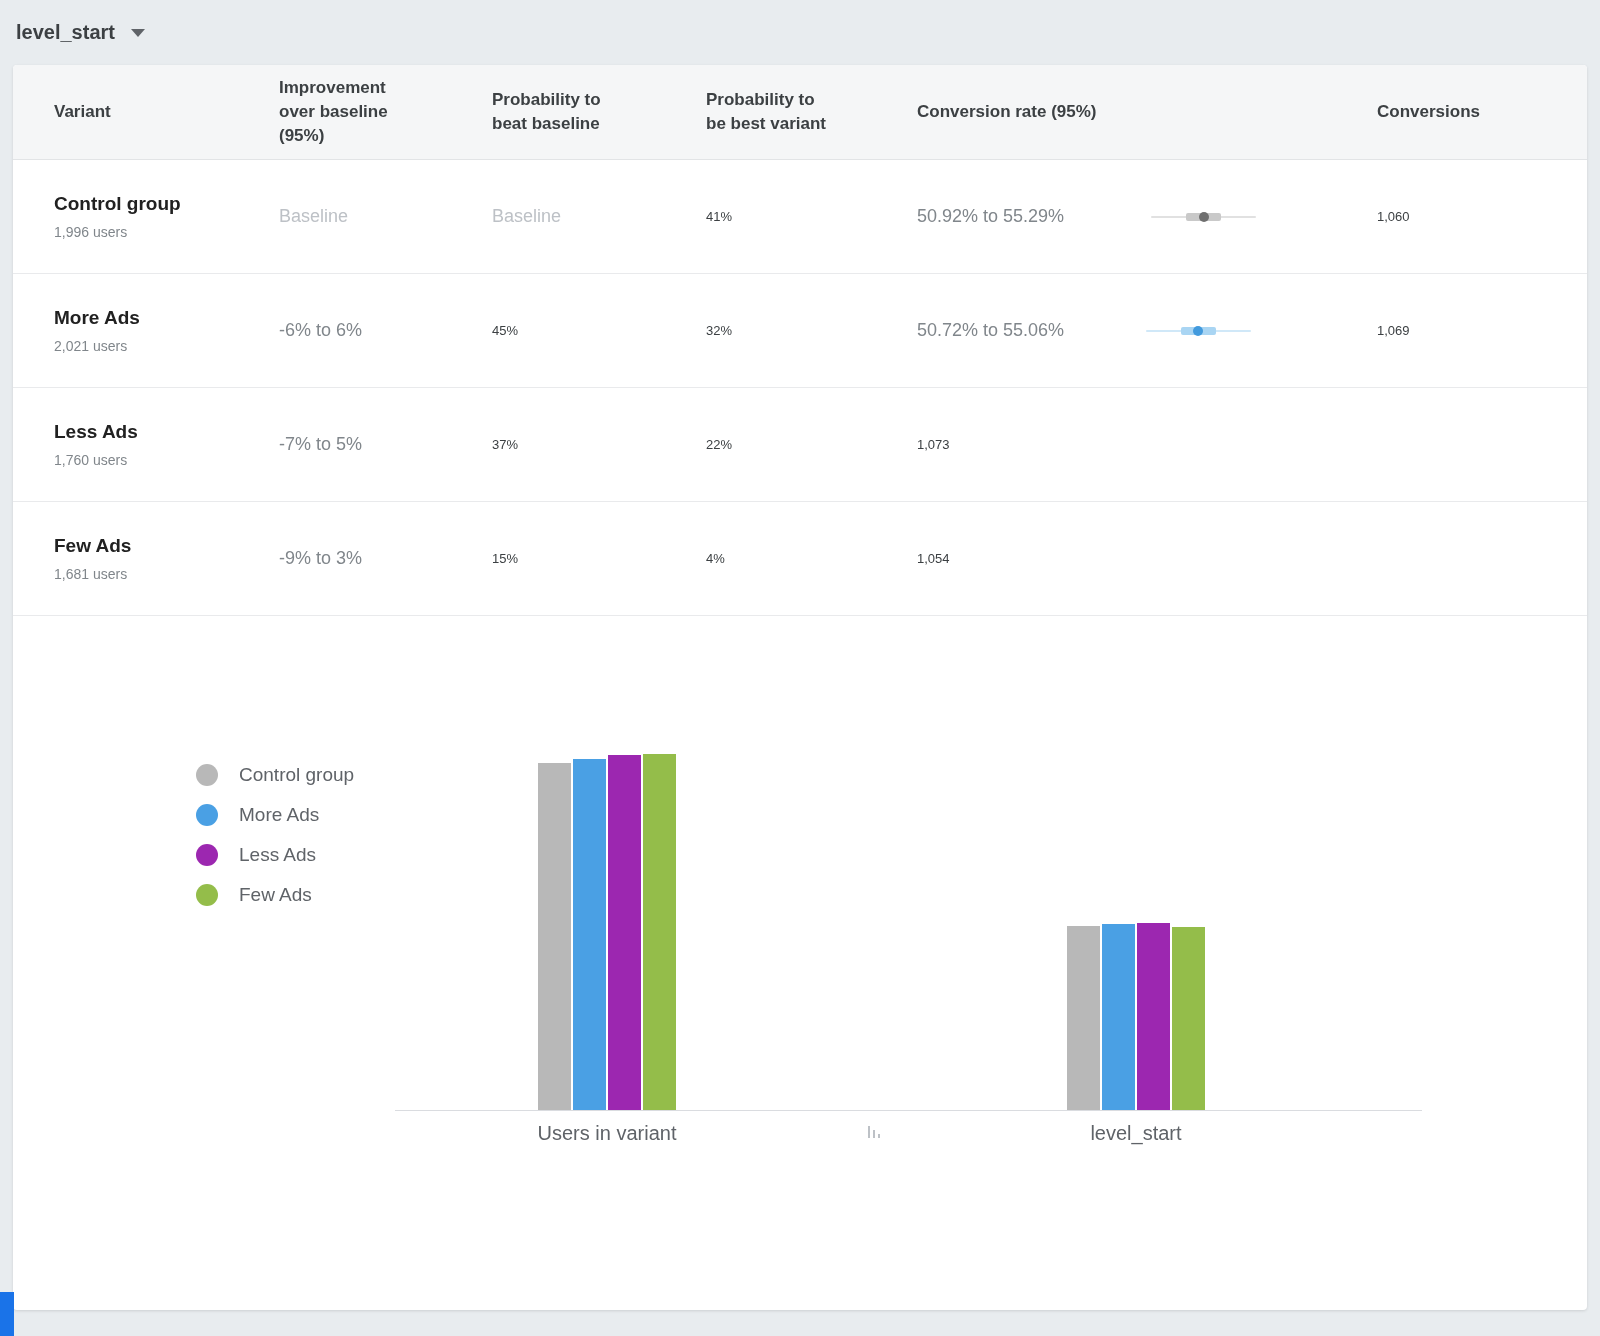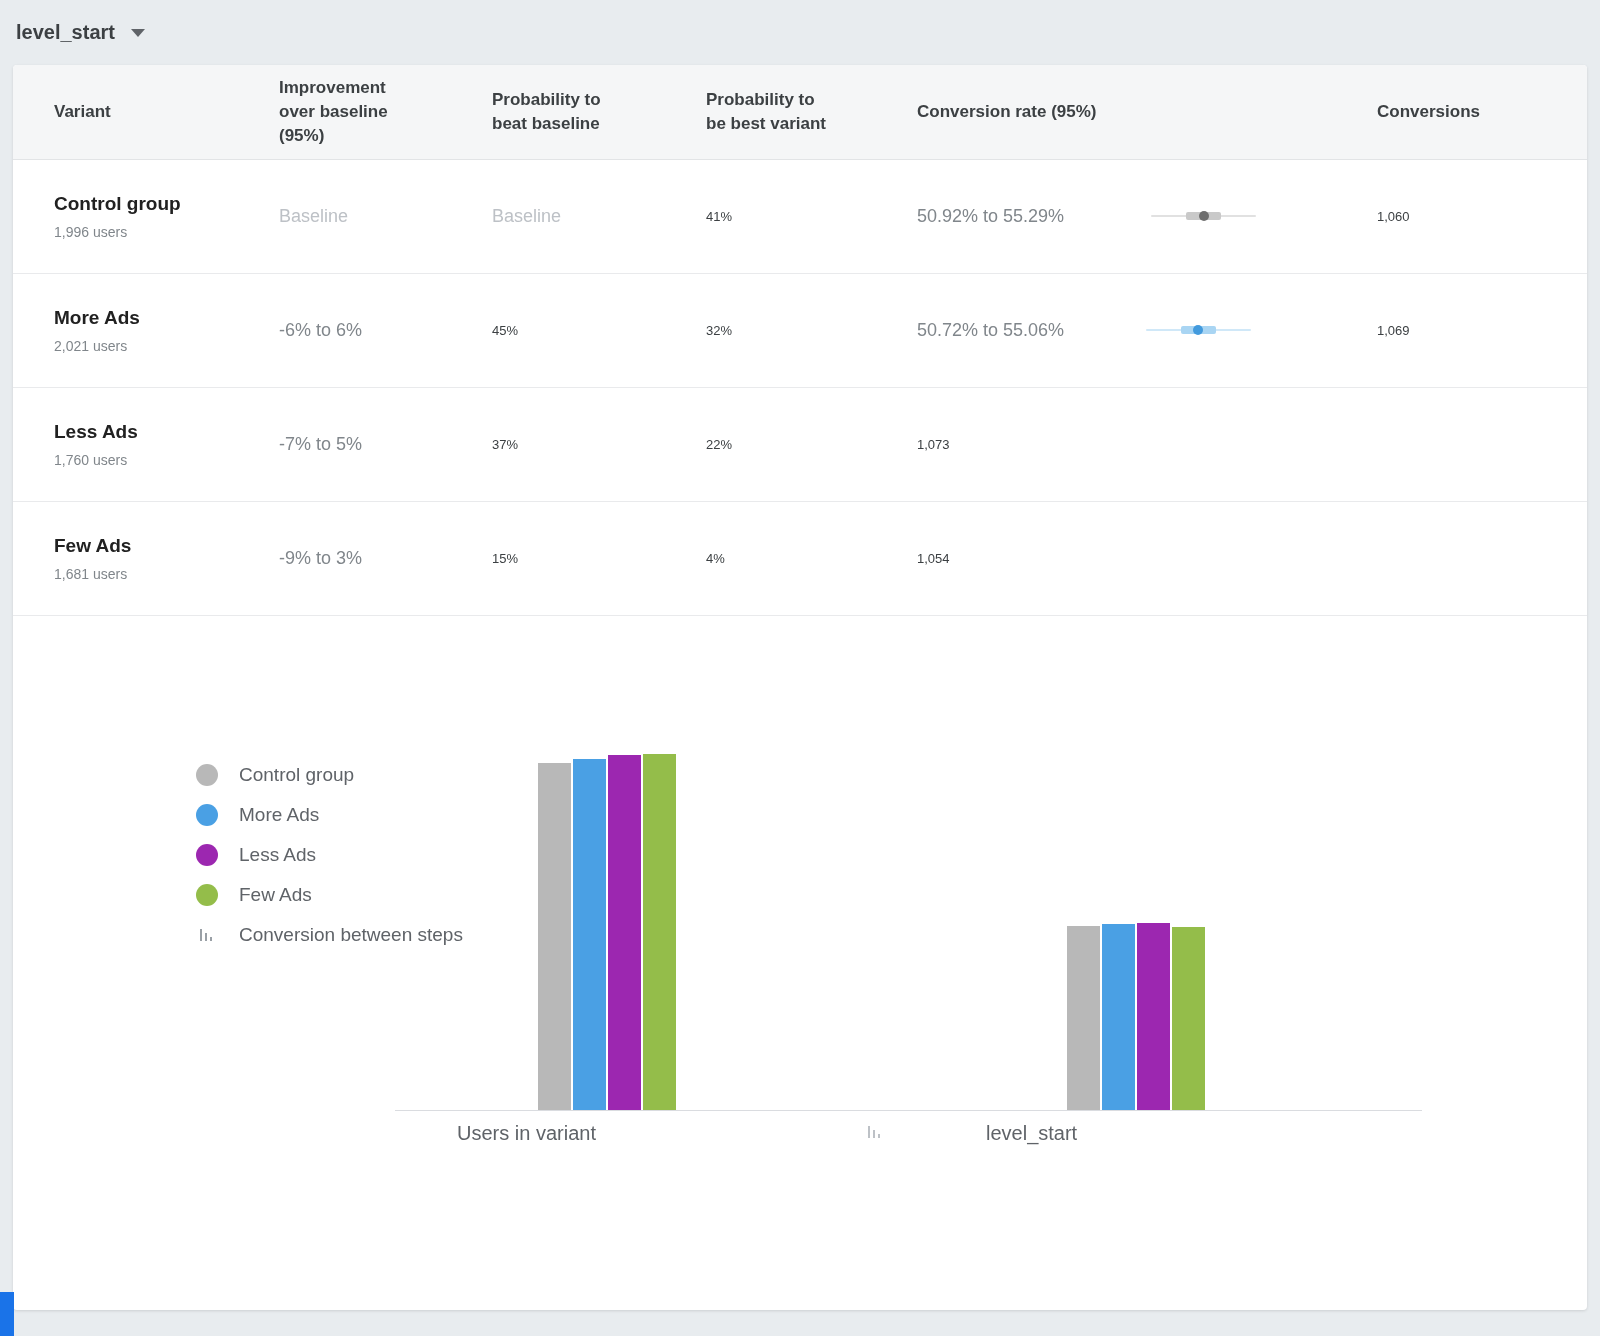--- a/index.html
+++ b/index.html
@@ -51,35 +51,35 @@
   .th-narrow { max-width: 150px; }
 
   .trow { height: 114px; border-bottom: 1px solid #e9eaec; }
   .c-variant { display: flex; flex-direction: column; justify-content: center; }
   .variant-name { font-size: 19px; font-weight: 700; color: #212121; margin-bottom: 9px; }
   .variant-users { font-size: 14px; color: #80868b; }
   .val { font-size: 13px; color: #3c4043; }
   .range { font-size: 18px; color: #80868b; }
   .muted { color: #bdc1c6; }
 
-  .c-rate { display: flex; align-items: flex-start; }
+  .c-rate { display: flex; align-items: flex-end; }
   .rate-text { width: 187px; font-size: 18px; color: #80868b; }
   .ci { position: relative; width: 160px; height: 20px; }
   .ci-line { position: absolute; top: 9px; height: 2px; opacity: .55; border-radius: 1px; }
   .ci-band { position: absolute; top: 6px; height: 8px; border-radius: 2px; }
   .ci-dot { position: absolute; top: 5px; width: 10px; height: 10px; border-radius: 50%; }
 
   
   .chart-section { position: relative; height: 694px; }
   .axis-line { position: absolute; left: 382px; top: 494px; width: 1027px; height: 1px; background: #dadce0; }
   .bar-group { position: absolute; bottom: 200px; display: flex; align-items: flex-end; gap: 2px; }
   #group0 { left: 525px; }
   #group1 { left: 1054px; }
   .bar { width: 33px; }
-  .xlabel { position: absolute; top: 506px; width: 300px; text-align: left; font-size: 20px; color: #5f6368; }
+  .xlabel { position: absolute; top: 506px; width: 300px; text-align: center; font-size: 20px; color: #5f6368; }
   .xlabel-0 { left: 444px; }
   .xlabel-1 { left: 973px; }
   .mid-marker { position: absolute; left: 855px; top: 508px; }
 
   .legend { position: absolute; left: 183px; top: 139px; }
   .legend-item { display: flex; align-items: center; height: 40px; }
   .legend-swatch { width: 22px; height: 22px; border-radius: 50%; flex: 0 0 22px; }
   .legend-icon { width: 22px; display: flex; justify-content: center; flex: 0 0 22px; }
   .legend-label { font-size: 19px; color: #5f6368; margin-left: 21px; }
 
@@ -182,30 +182,20 @@
           <div class="legend-label">More Ads</div>
         </div>
         <div class="legend-item">
           <div class="legend-swatch" style="background: rgb(156, 39, 176);"></div>
           <div class="legend-label">Less Ads</div>
         </div>
         <div class="legend-item">
           <div class="legend-swatch" style="background: rgb(148, 189, 74);"></div>
           <div class="legend-label">Few Ads</div>
         </div>
-        <div class="legend-item">
-          <div class="legend-icon">
-            <svg width="14" height="16" viewBox="0 0 14 16">
-              <rect x="0" y="2" width="2" height="12" fill="#9aa0a6"></rect>
-              <rect x="5" y="6" width="2" height="8" fill="#9aa0a6"></rect>
-              <rect x="10" y="10" width="2" height="4" fill="#9aa0a6"></rect>
-            </svg>
-          </div>
-          <div class="legend-label">Conversion between steps</div>
-        </div>
       </div>
     <div class="axis-line"></div>
     <div class="bar-group" id="group0">
         <div class="bar" style="height: 347px; background: rgb(184, 184, 184);"></div>
         <div class="bar" style="height: 351px; background: rgb(74, 160, 228);"></div>
         <div class="bar" style="height: 355px; background: rgb(156, 39, 176);"></div>
         <div class="bar" style="height: 356px; background: rgb(148, 189, 74);"></div>
       </div>
     <div class="bar-group" id="group1">
         <div class="bar" style="height: 184px; background: rgb(184, 184, 184);"></div>

